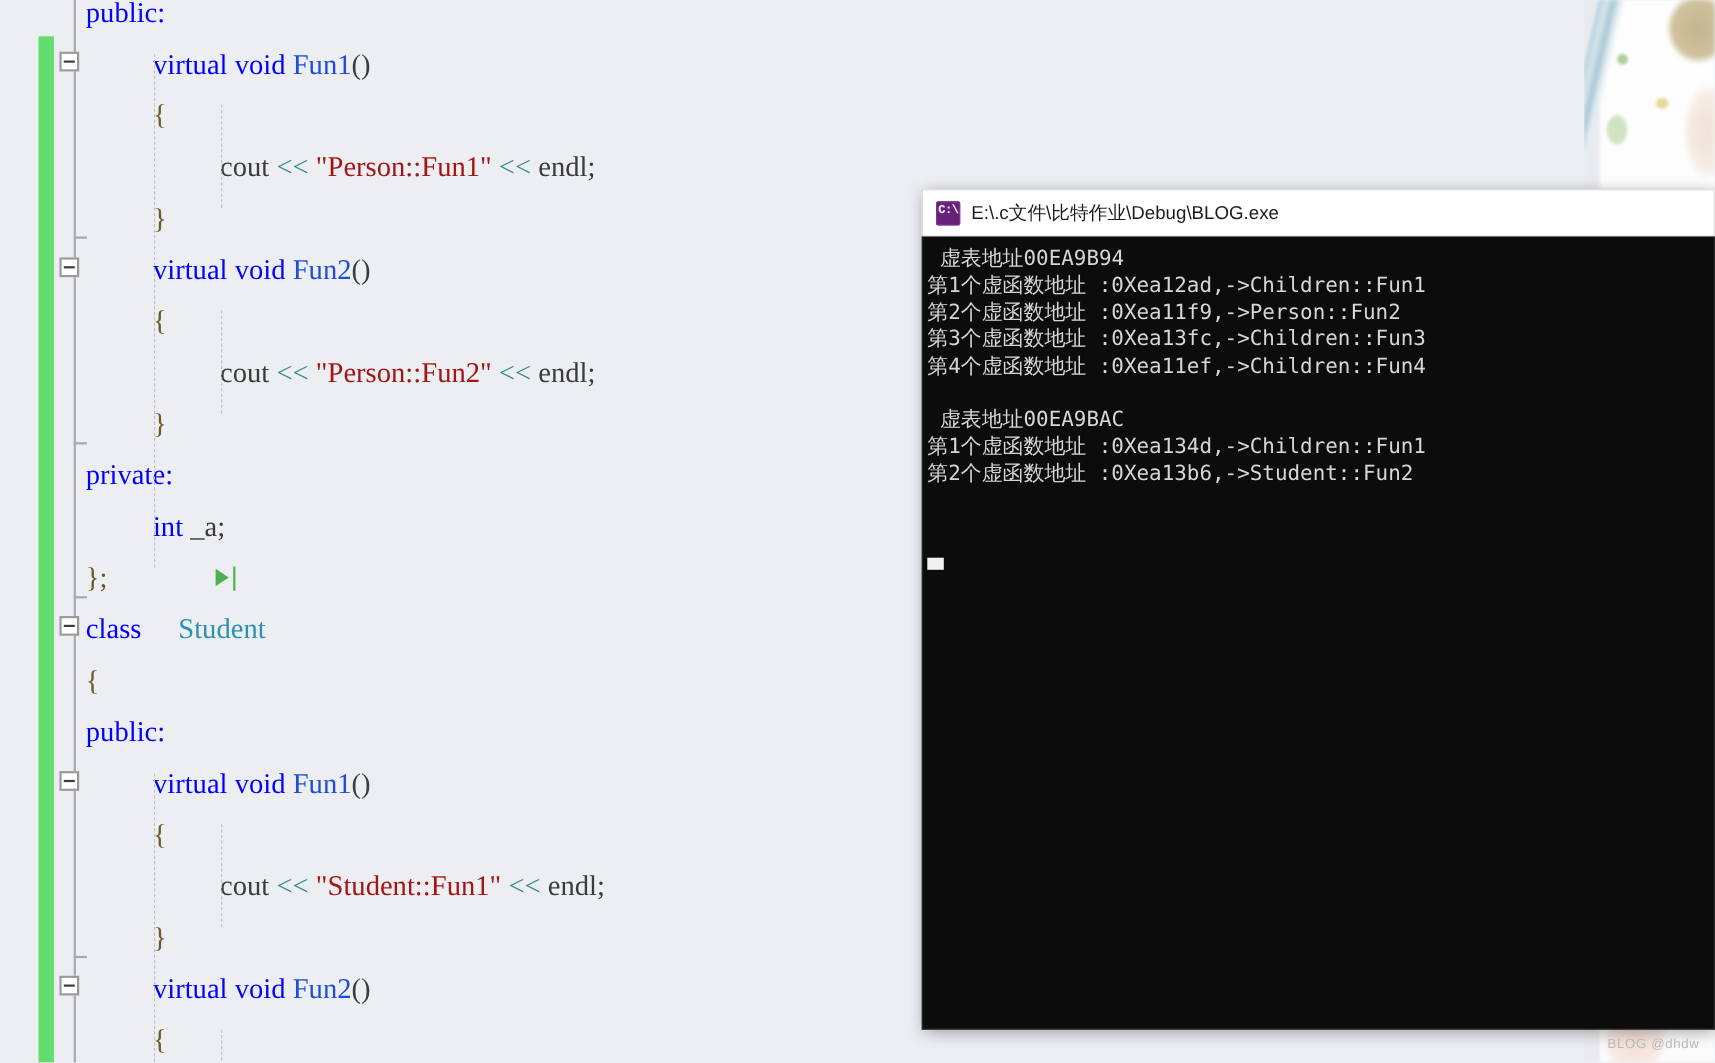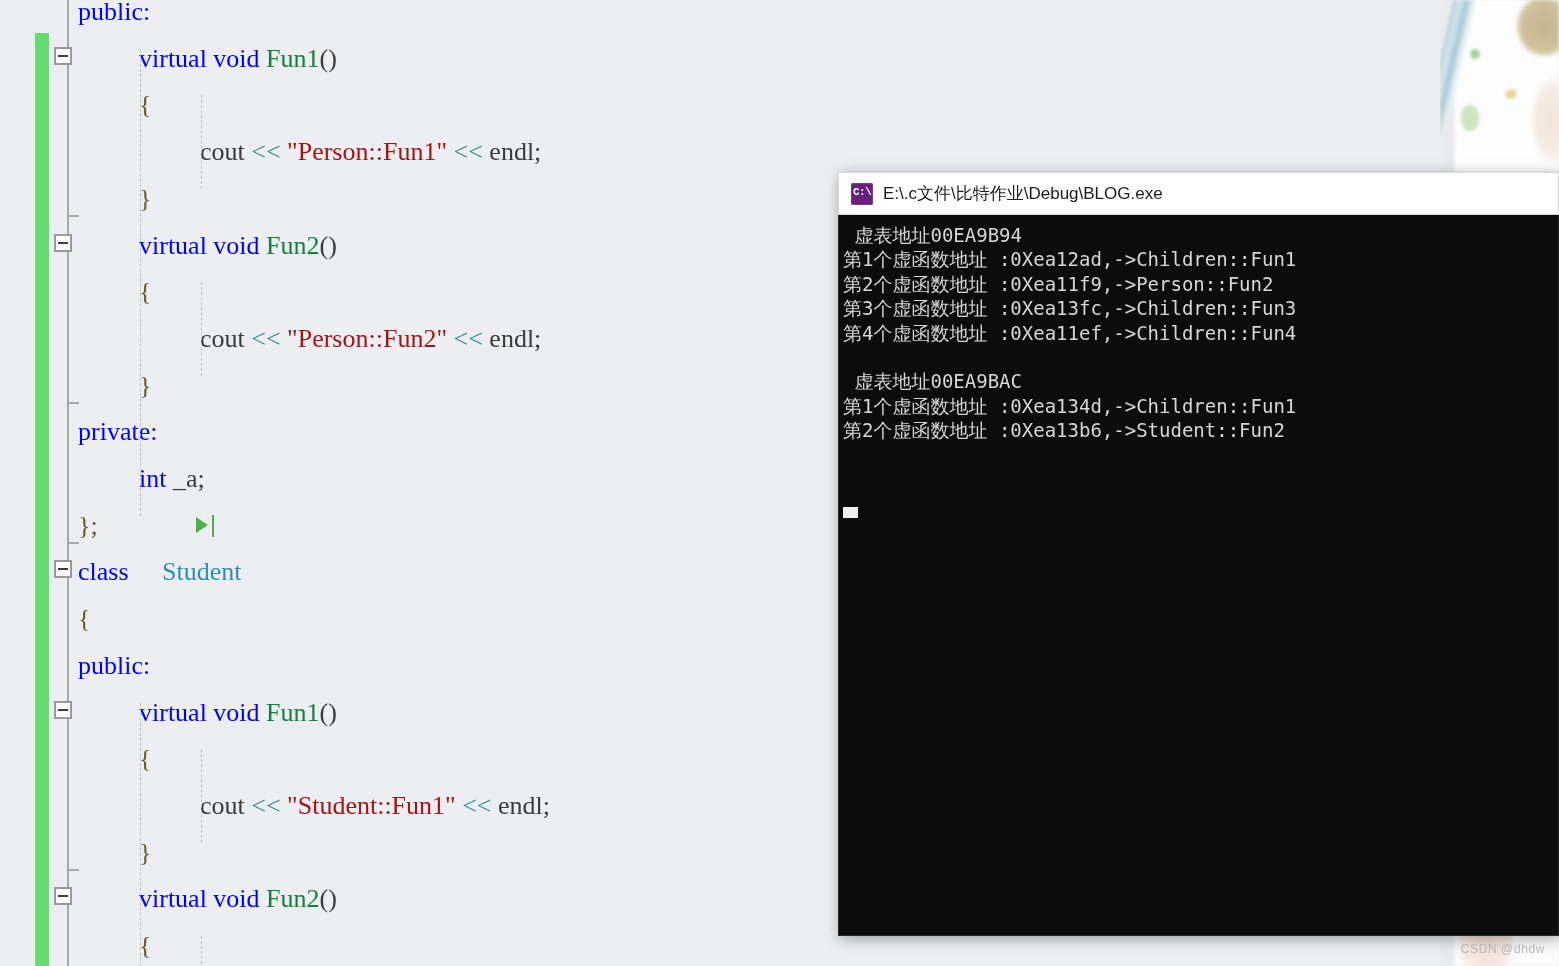--- a/index.html
+++ b/index.html
@@ -59,21 +59,21 @@
     font-size:26px;
     line-height:47px;
     white-space:pre;
   }
   .line{position:absolute;left:0;height:47px;width:1440px;}
   .txt{position:absolute;top:0;}
 
   
   .kw    {color:#0000ff;}            
   .type  {color:#2b91af;margin-left:27px;}            
-  .fn    {color:#15803d;}            
+  .fn    {color:#1d4ed8;}            
   .str   {color:#a31515;}            
   .op    {color:#2e8b8b;}            
   .plain {color:#3b3b3b;}            
   .brace {color:#6b5a2a;}
 
   
   .fold{
     position:absolute;left:54px;width:18px;height:18px;
     background:#ffffff;border:2px solid #9a9a9e;box-sizing:border-box;
   }
@@ -172,13 +172,13 @@
 第3个虚函数地址 :0Xea13fc,-&gt;Children::Fun3
 第4个虚函数地址 :0Xea11ef,-&gt;Children::Fun4
 
  虚表地址00EA9BAC
 第1个虚函数地址 :0Xea134d,-&gt;Children::Fun1
 第2个虚函数地址 :0Xea13b6,-&gt;Student::Fun2</div>
     <div id="console-cursor"></div>
   </div>
 </div>
 
-<div id="watermark">CSDN @dhdw</div>
+<div id="watermark">BLOG @dhdw</div>
 
 </body></html>

